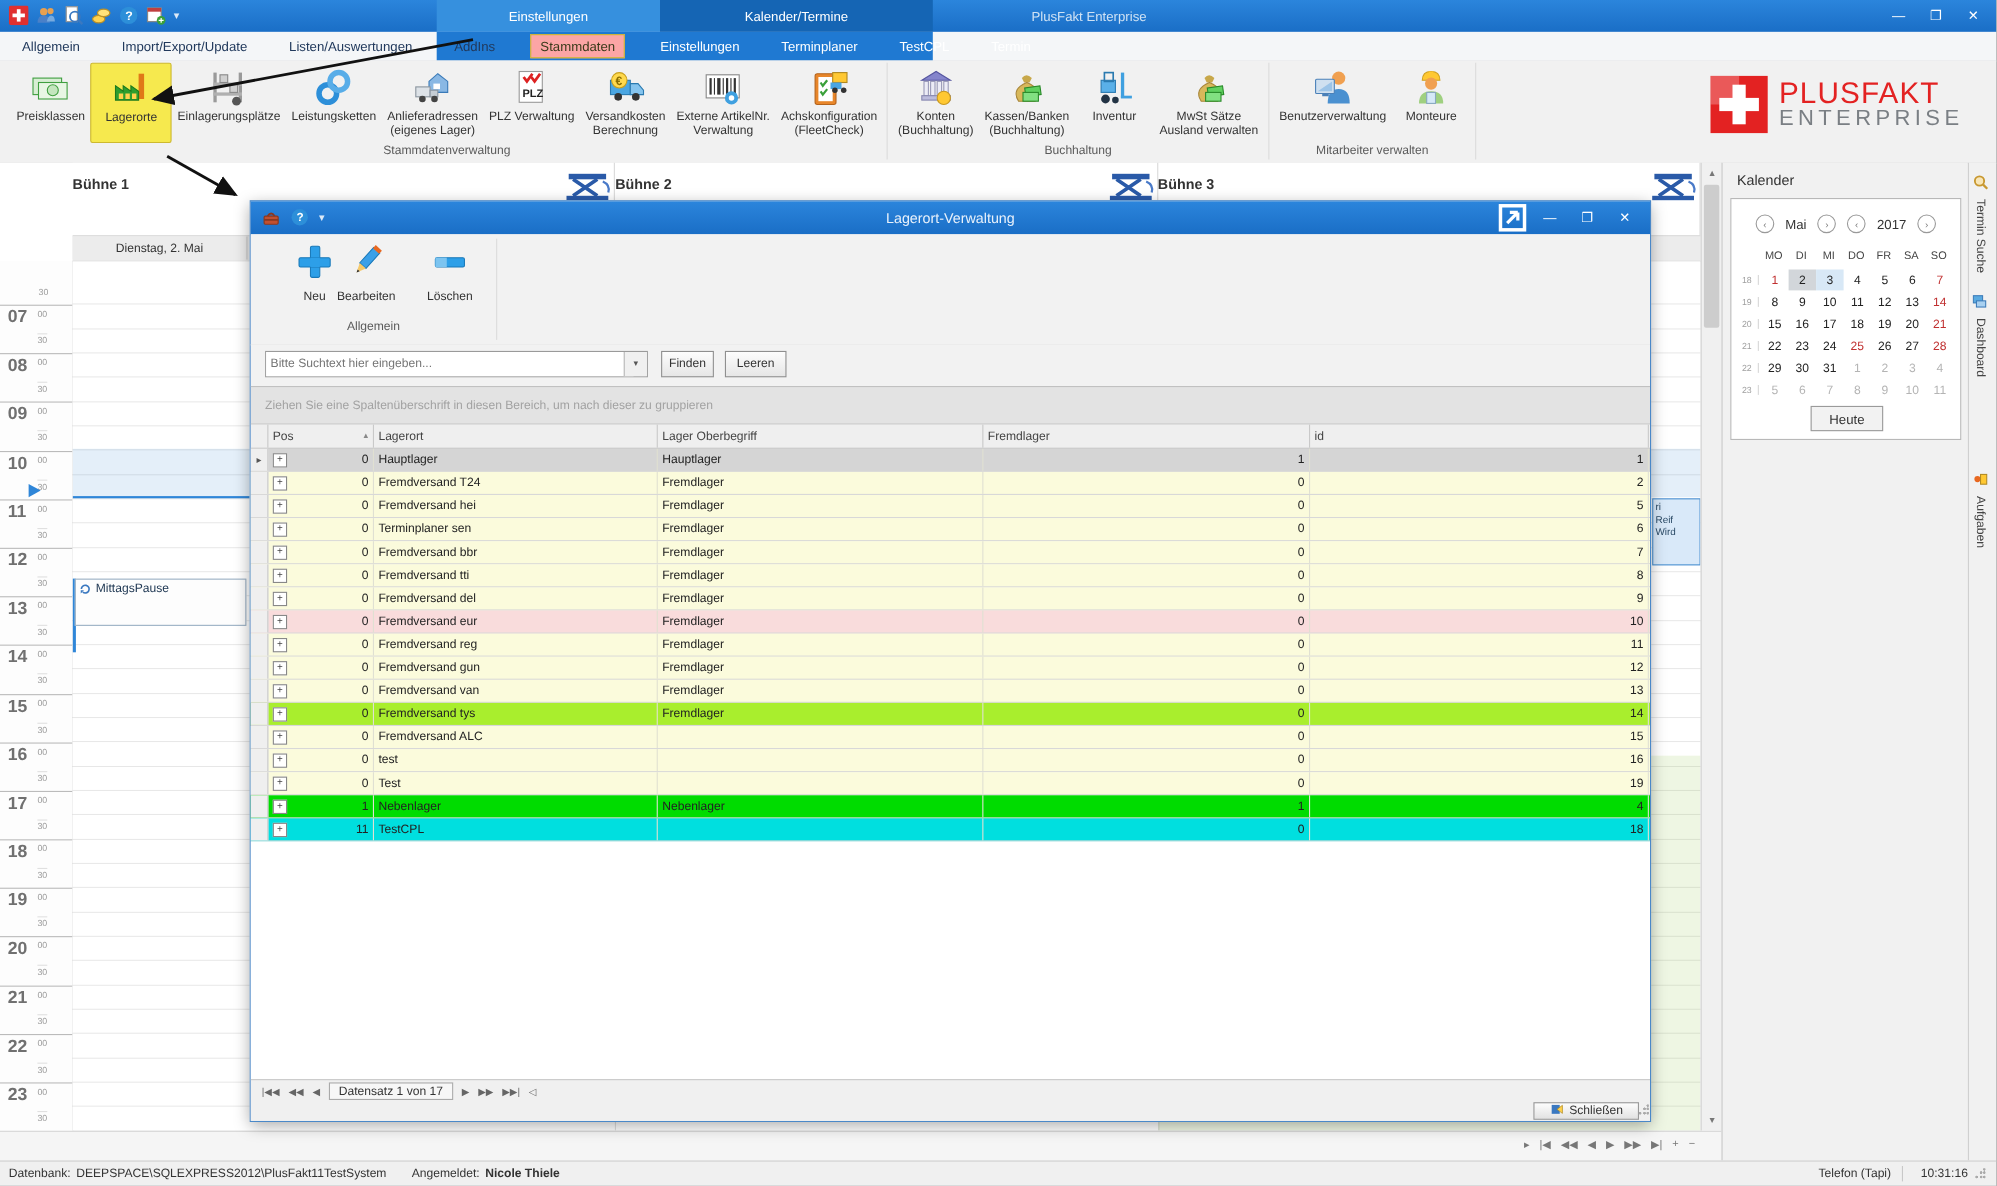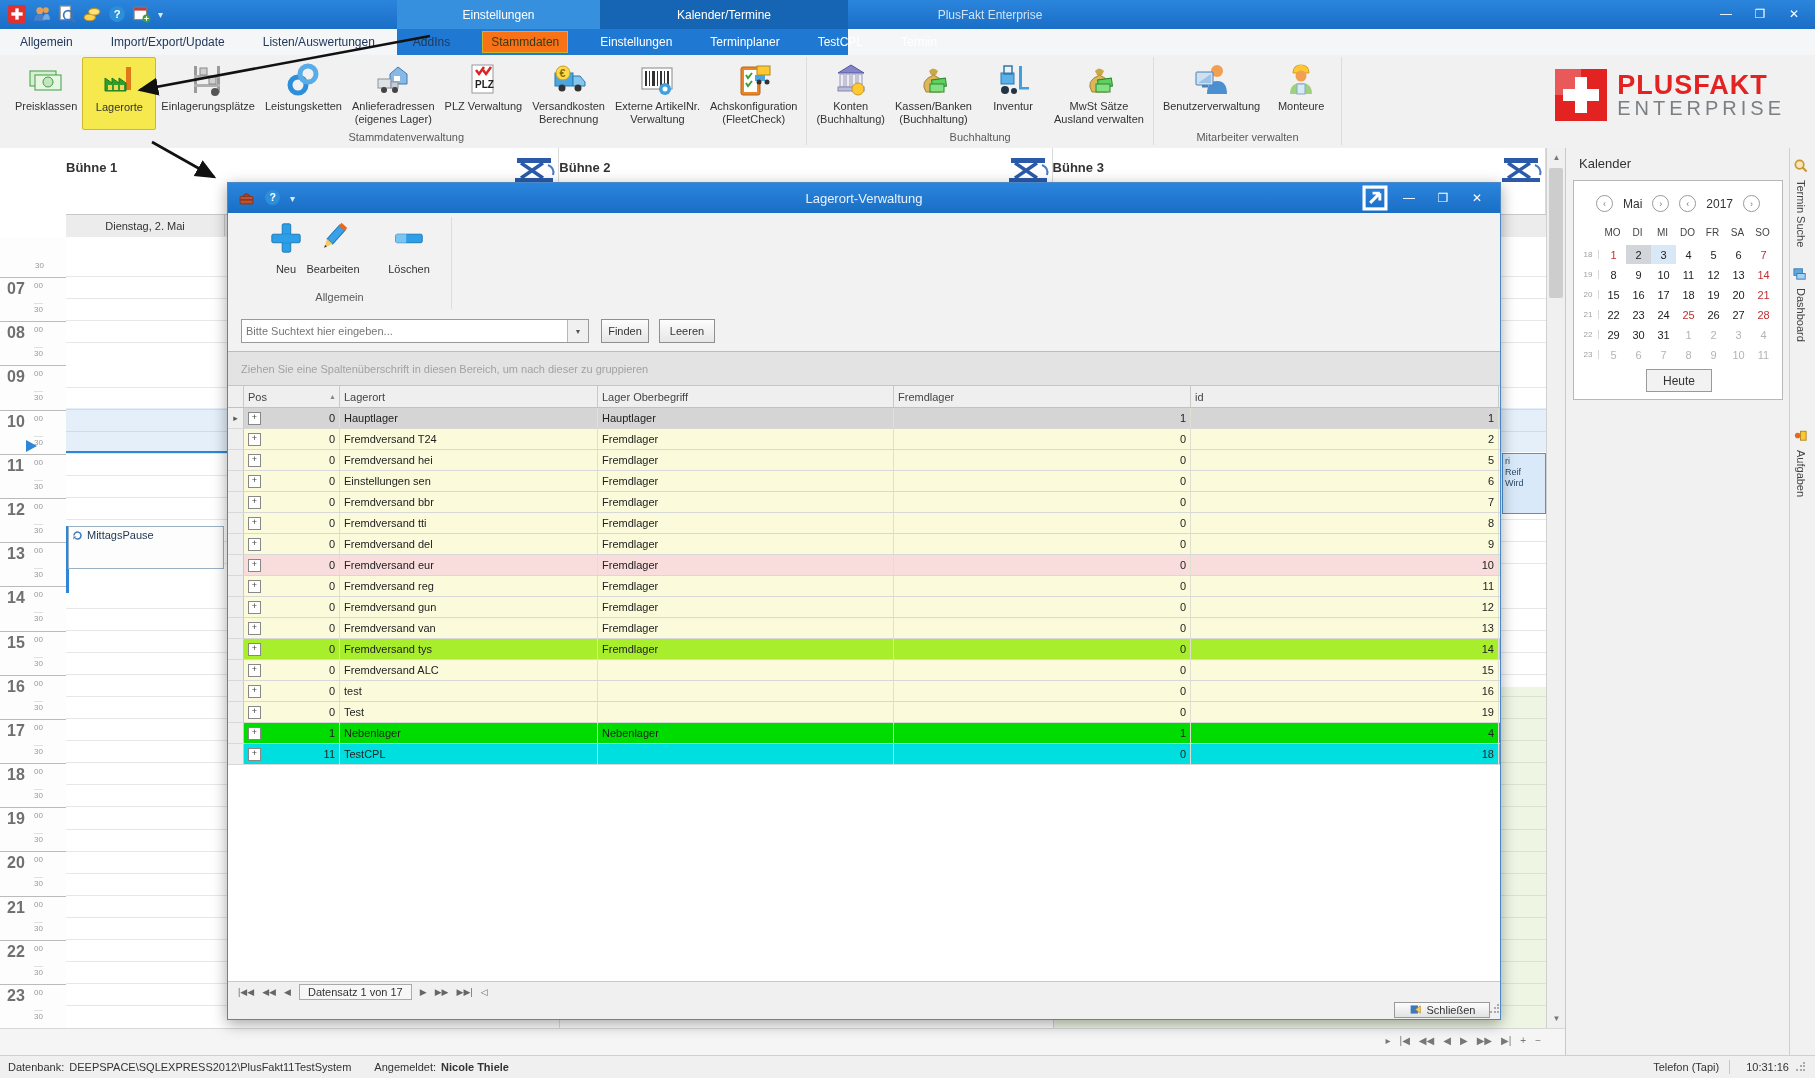--- a/index.html
+++ b/index.html
@@ -16,39 +16,39 @@
   #ctx2{left:600px;width:248px;background:#1565b4;}
   #app-title{position:absolute;top:0;left:880px;width:220px;height:29px;display:flex;align-items:center;justify-content:center;color:#cfe2f4;font-size:12px;}
   .winbtns{position:absolute;right:4px;top:0;height:28px;display:flex;}
   .winbtn{width:34px;height:28px;display:flex;align-items:center;justify-content:center;color:#fff;font-size:12px;}
   
   #tabrow{position:absolute;left:0;top:29px;width:1815px;height:26px;background:#f4f6f8;border-bottom:1px solid #d7dbe0;}
   #tabband{position:absolute;left:397px;top:0;width:451px;height:26px;background:#1f79d2;}
   #tabs{position:absolute;left:14px;top:0;height:26px;display:flex;align-items:center;gap:26px;}
   .tab{font-size:12px;color:#21395c;white-space:nowrap;padding:4px 6px;}
   .tab.onblue{color:#fff;}
-  .tab.active{background:#f97316;border:1px solid #cbb62e;color:#3a3a1a;padding:3px 8px;}
+  .tab.active{background:#fca5a5;border:1px solid #cbb62e;color:#3a3a1a;padding:3px 8px;}
   
   #ribbon{position:absolute;left:0;top:55px;width:1815px;height:93px;background:#f1f1f1;border-bottom:1px solid #cfcfcf;}
   #rgroups{position:absolute;left:6px;top:2px;display:flex;height:88px;}
   .rgroup{display:flex;flex-direction:column;border-right:1px solid #dcdcdc;padding:0 4px;}
   .rbtns{display:flex;flex:1;}
   .rbtn{min-width:62px;padding:2px 5px 0 5px;display:flex;flex-direction:column;align-items:center;}
   .rbtn .ric{width:36px;height:36px;margin-top:3px;}
   .rbtn .ric svg{width:36px;height:36px;}
   .rlabel{font-size:11px;color:#333;text-align:center;line-height:13px;margin-top:2px;white-space:pre-line;}
   .rbtn.hl{background:#f6e94e;border:1px solid #cdb92f;border-radius:2px;}
   .rglabel{font-size:11px;color:#5a5a5a;text-align:center;height:15px;line-height:15px;}
   
   #logo{position:absolute;right:30px;top:14px;display:flex;align-items:center;gap:10px;}
   #logo-box{width:52px;height:52px;background:#e32222;position:relative;}
   #logo-box .lb1{position:absolute;left:20px;top:8px;width:12px;height:36px;background:#fff;}
   #logo-box .lb2{position:absolute;left:8px;top:20px;width:36px;height:12px;background:#fff;}
   #logo-box .lb3{position:absolute;left:0;top:0;width:26px;height:26px;background:rgba(255,255,255,.25);}
-  #logo-t1{font-size:27px;font-weight:bold;color:#e32222;letter-spacing:1px;line-height:26px;}
+  #logo-t1{font-size:27px;font-weight:normal;color:#e32222;letter-spacing:1px;line-height:26px;}
   #logo-t2{font-size:20px;color:#7a7f84;letter-spacing:4px;line-height:20px;}
   
   #sched{position:absolute;left:0;top:148px;width:1565px;height:880px;background:#fff;}
   #res-head{position:absolute;left:66px;top:0;width:1480px;height:66px;background:#fff;border-bottom:1px solid #c9c9c9;display:flex;}
   .res-col{width:493.3px;border-right:1px solid #d9d9d9;display:flex;align-items:flex-start;justify-content:space-between;gap:8px;padding-top:8px;box-sizing:border-box;}
   .res-col .rtxt{font-size:13px;font-weight:bold;color:#333;margin-top:4px;}
   .res-col svg{width:46px;height:28px;}
   #date-head{position:absolute;left:66px;top:67px;width:1480px;height:22px;background:#ececec;border-bottom:1px solid #c9c9c9;}
   #date-head .dh{position:absolute;left:0;top:0;width:158px;height:21px;border-right:1px solid #c9c9c9;display:flex;align-items:center;justify-content:center;font-size:11px;color:#333;background:#ececec;}
   #ruler{position:absolute;left:0;top:89px;width:66px;height:791px;background:#fdfdfd;border-right:1px solid #c9c9c9;overflow:hidden;}
@@ -847,21 +847,21 @@
           <div class="gc num" style="width: 297px;">0</div>
           <div class="gc num" style="width: 308px;">5</div>
         </div>
         <div class="grow rw-yellow">
           <div class="gc ind" style="width: 16px;"></div>
           <div class="gc num" style="width: 96px;">
             <span class="expand">+</span>
             <span style="flex: 1 1 0%;"></span>
             <span>0</span>
           </div>
-          <div class="gc" style="width: 258px;">Einstellungen sen</div>
+          <div class="gc" style="width: 258px;">Terminplaner sen</div>
           <div class="gc" style="width: 296px;">Fremdlager</div>
           <div class="gc num" style="width: 297px;">0</div>
           <div class="gc num" style="width: 308px;">6</div>
         </div>
         <div class="grow rw-yellow">
           <div class="gc ind" style="width: 16px;"></div>
           <div class="gc num" style="width: 96px;">
             <span class="expand">+</span>
             <span style="flex: 1 1 0%;"></span>
             <span>0</span>

